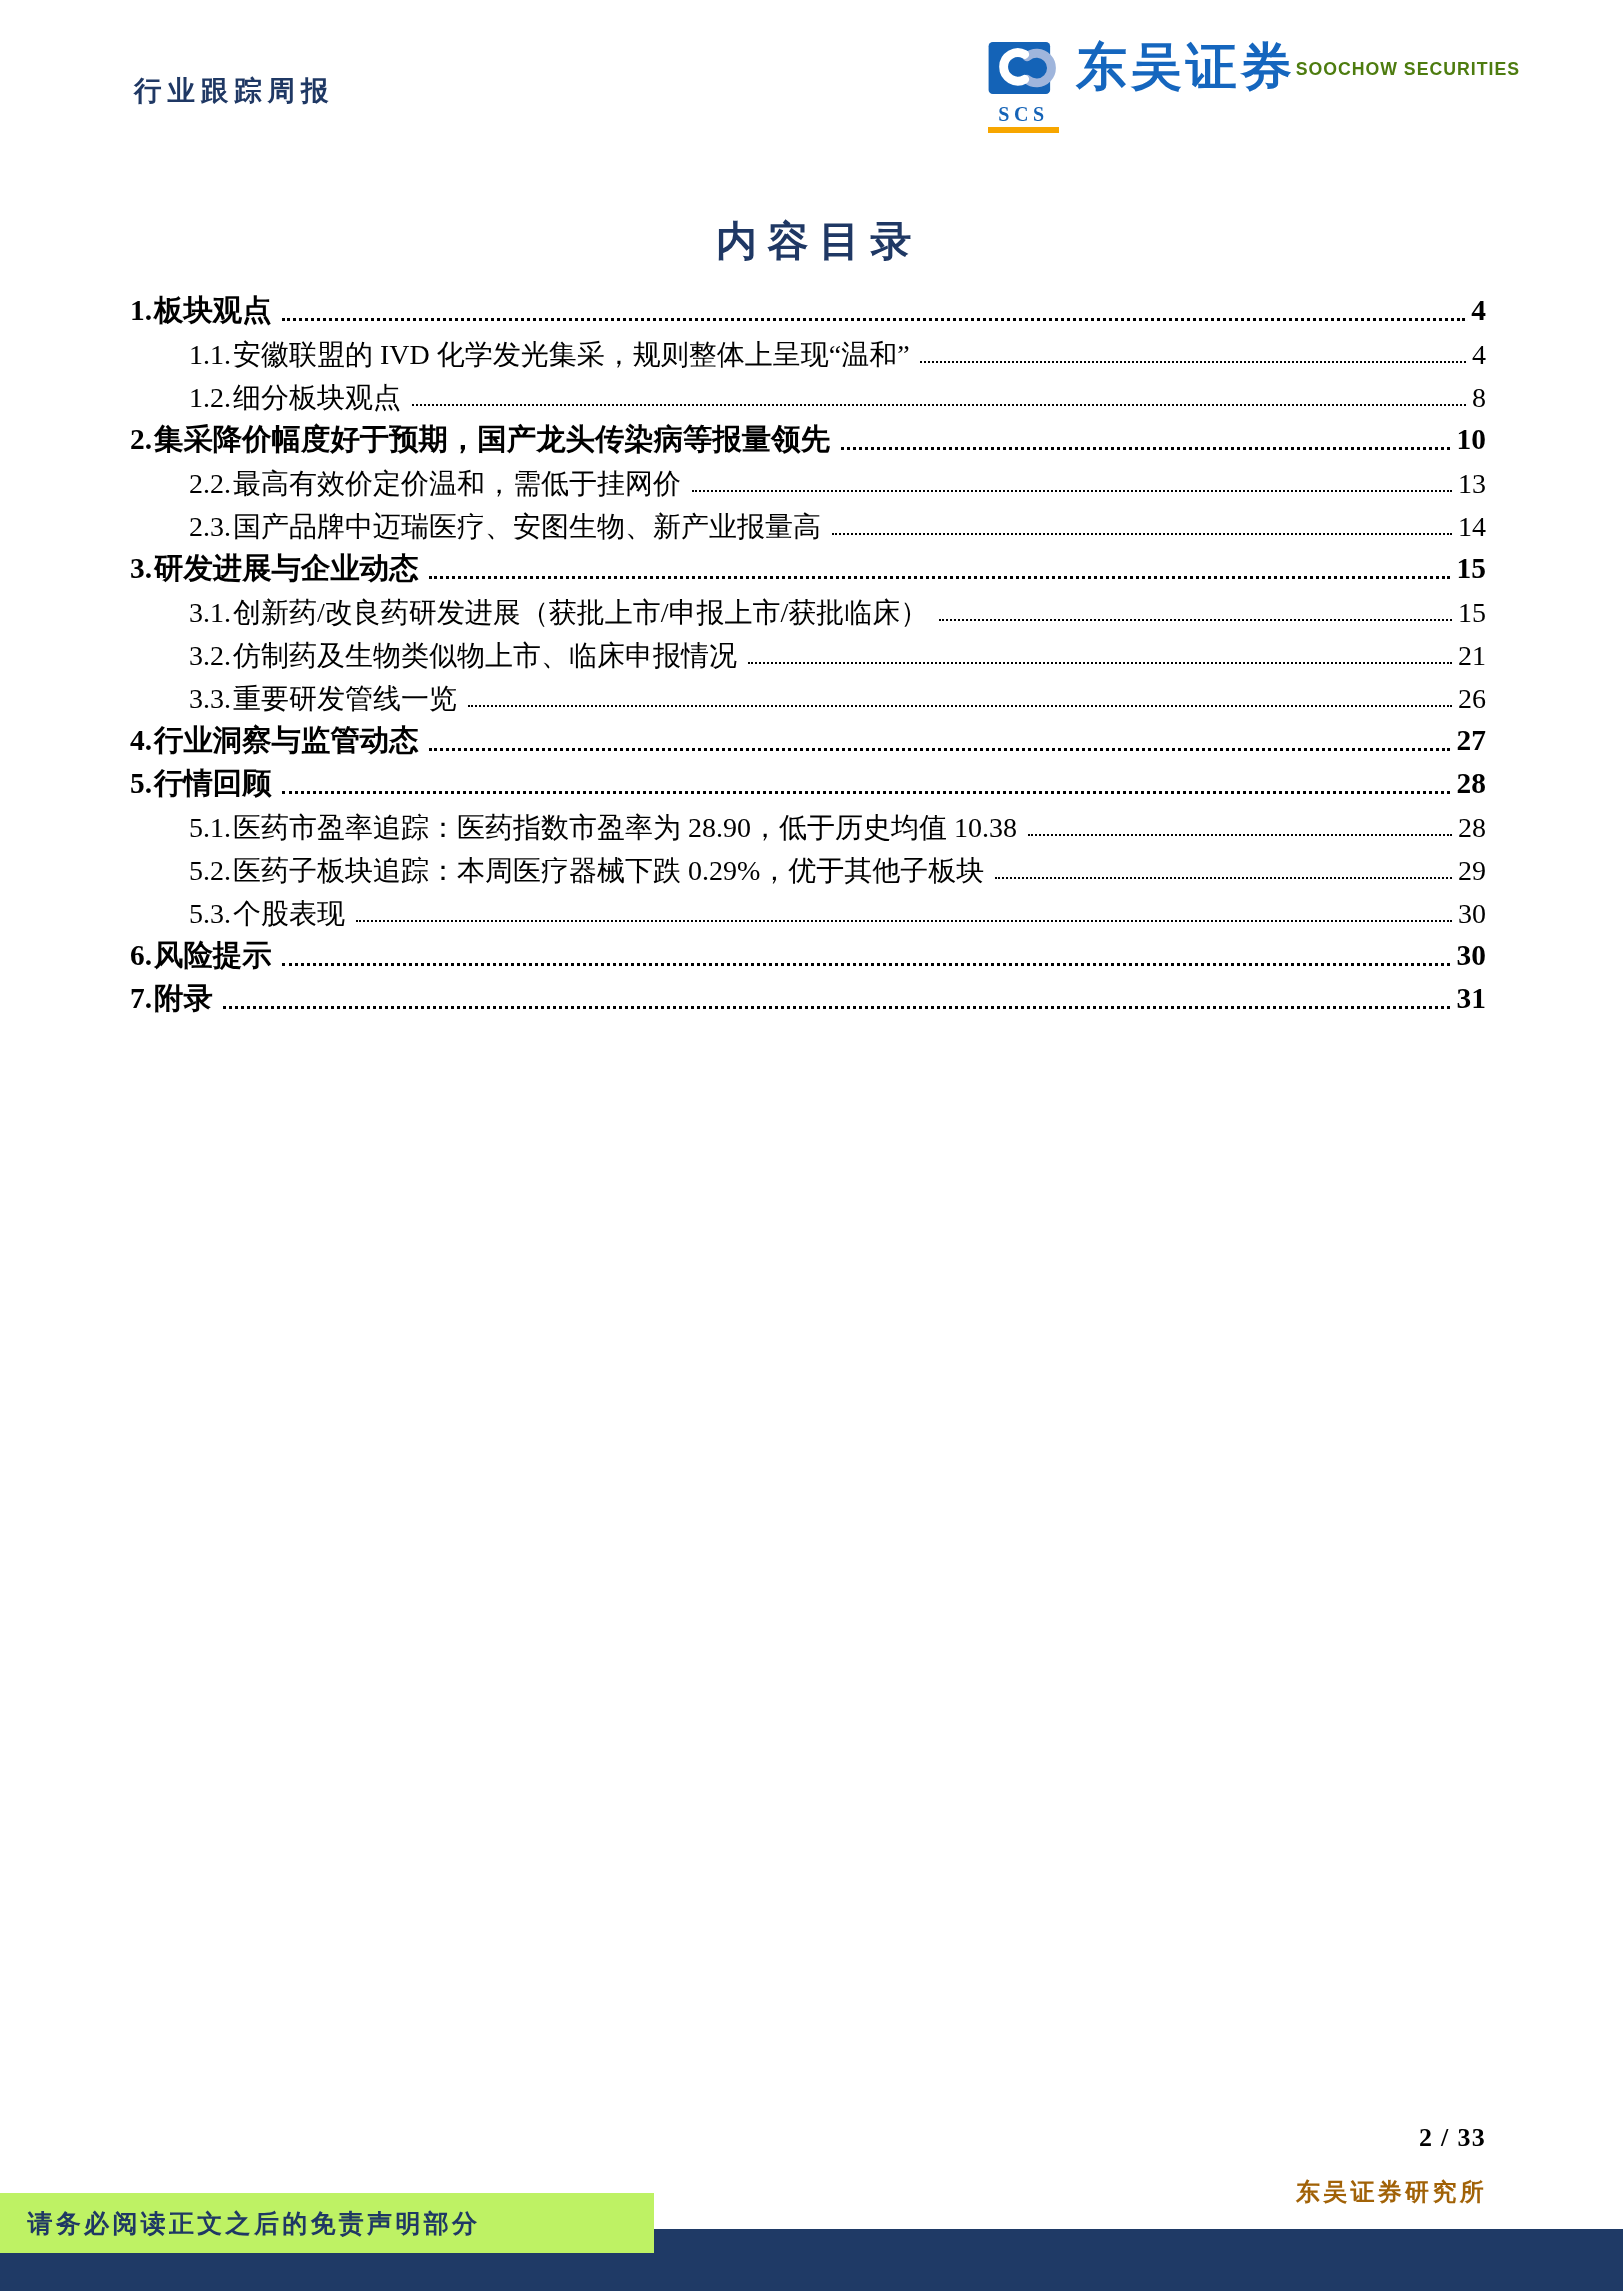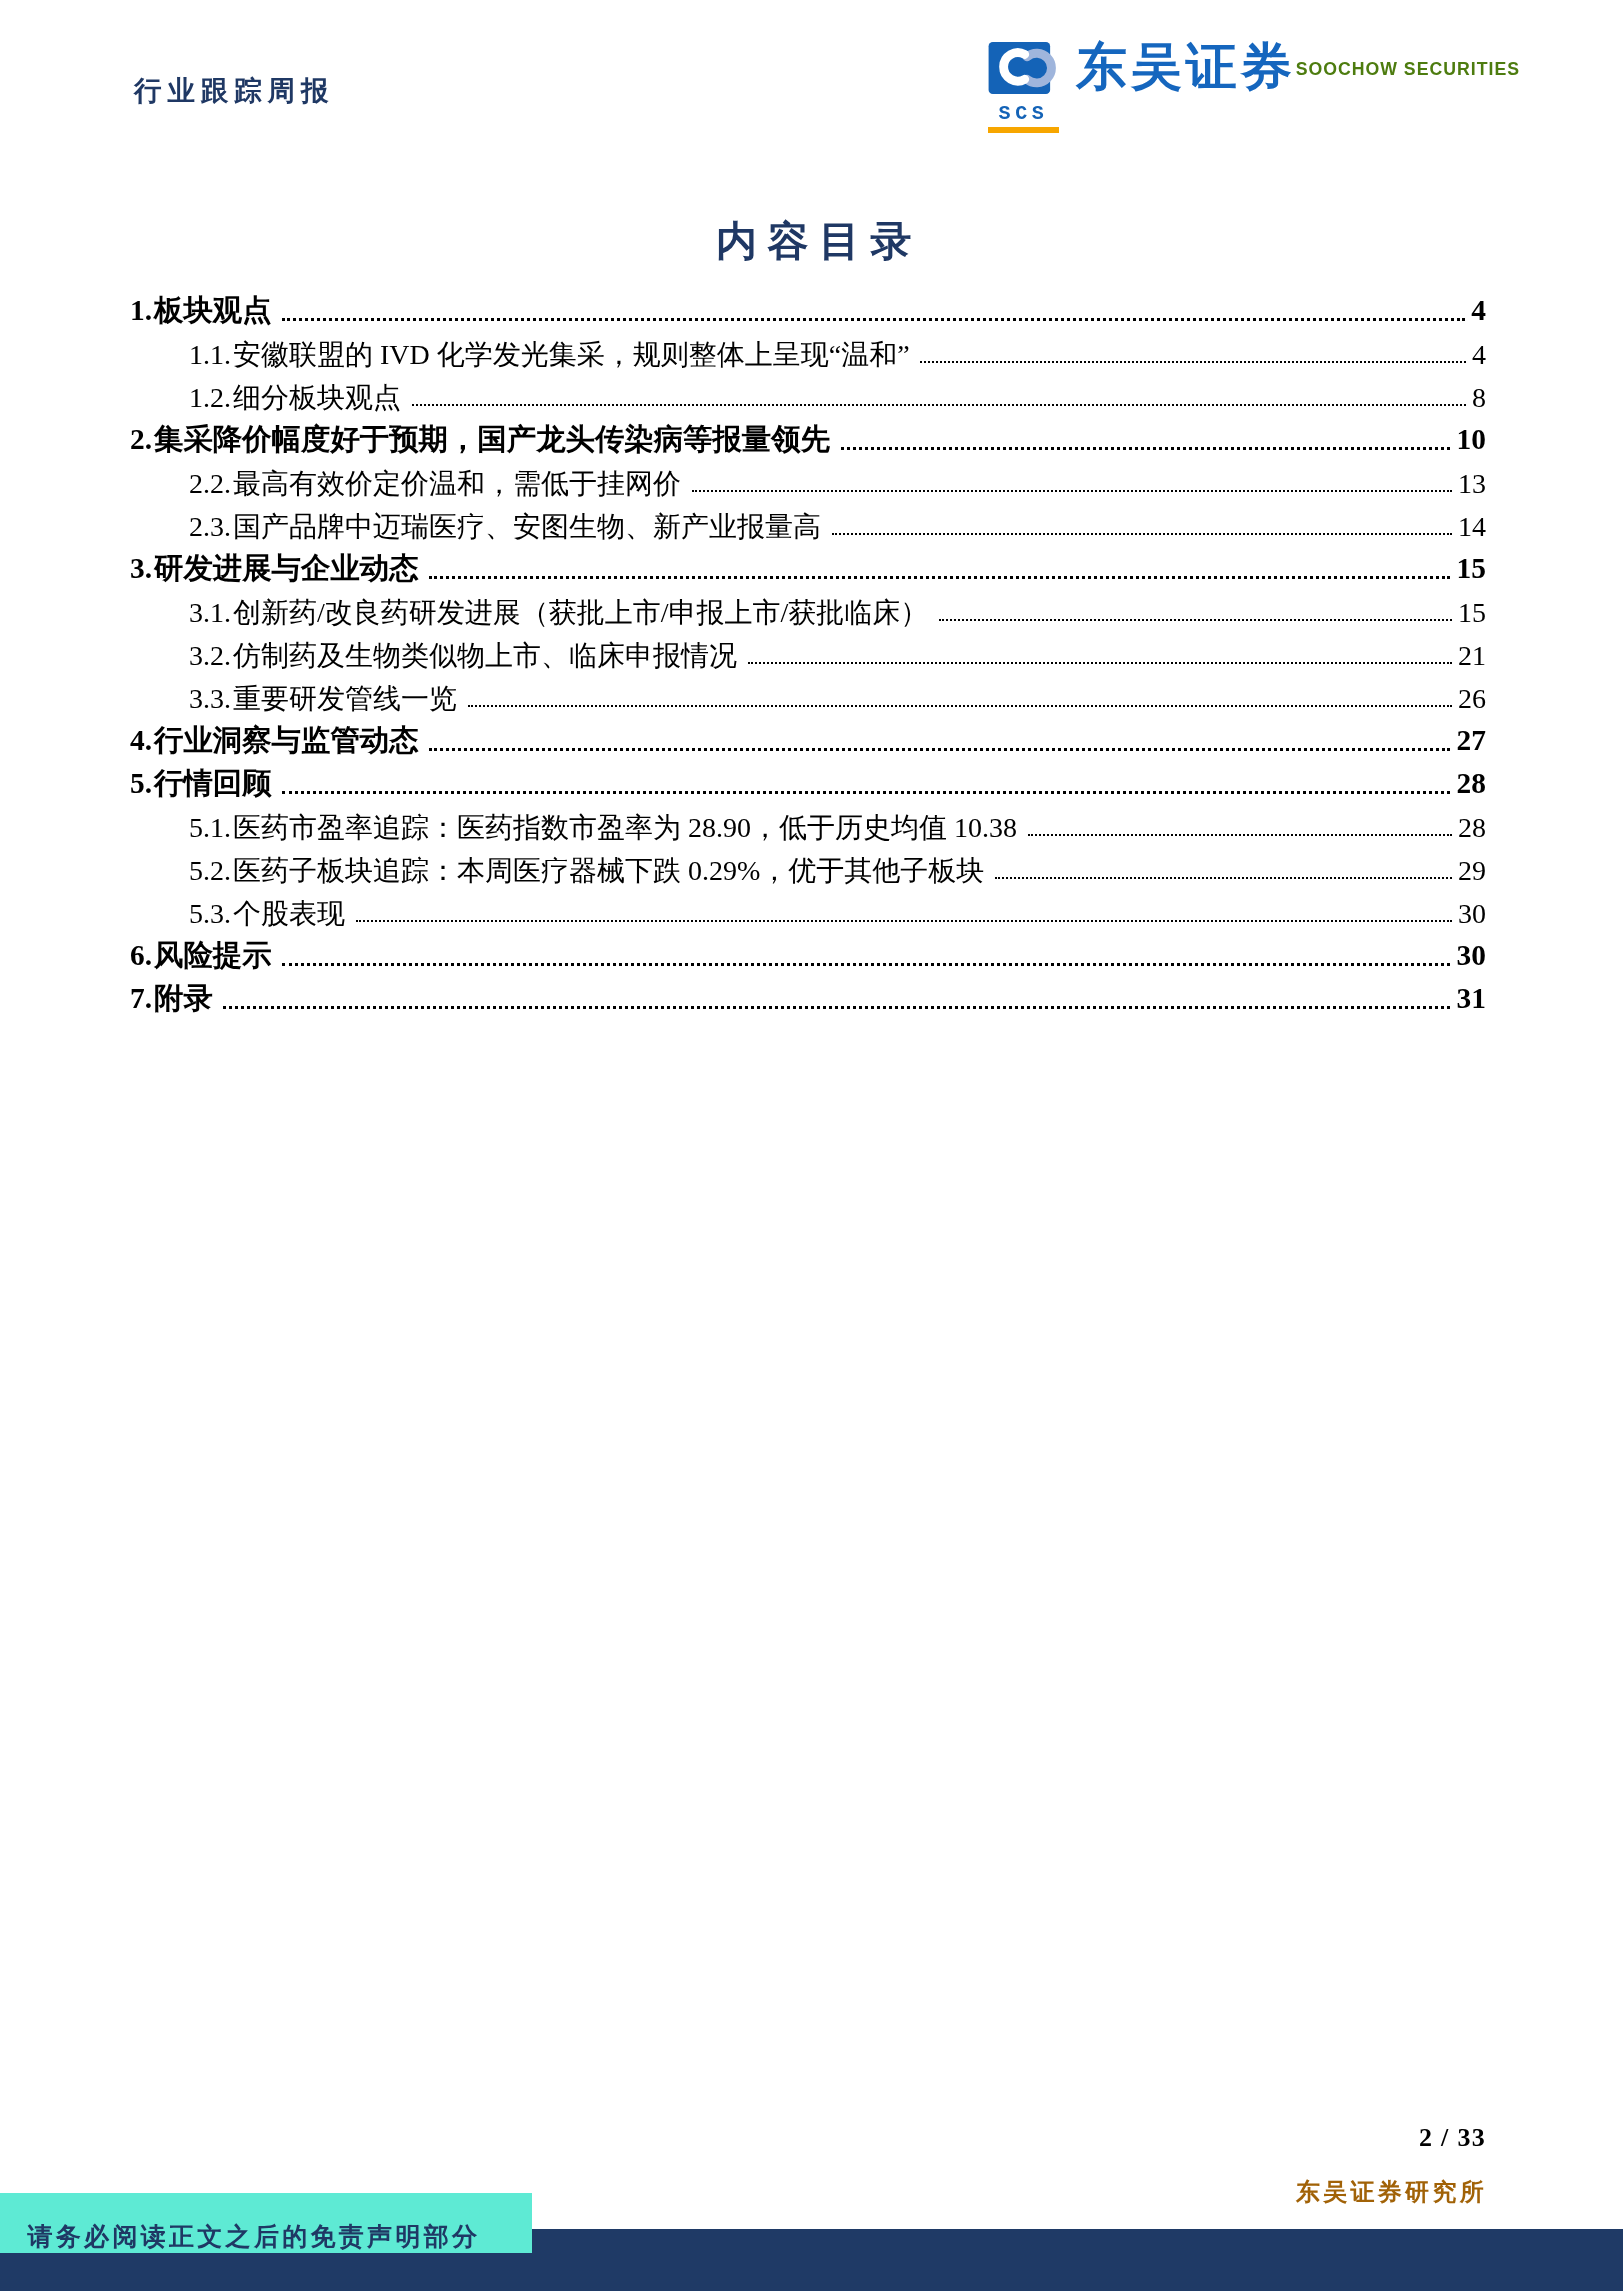--- a/index.html
+++ b/index.html
@@ -27,21 +27,21 @@
     position: absolute;
     top: 41px;
     right: 103px;
     display: flex;
     align-items: flex-start;
     gap: 17px;
   }
   .logo-mark { width: 71px; display: flex; flex-direction: column; align-items: stretch; }
   .logo-mark svg { width: 71px; height: 60px; display: block; }
   .logo-scs {
-    font-family: Liberation Mono, monospace;
+    font-family: Liberation Serif, serif;
     font-weight: 800;
     font-size: 20px;
     letter-spacing: 4.6px;
     color: #1463B7;
     text-align: center;
     line-height: 1;
     margin-top: 2.6px;
   }
   .logo-underline { height: 5.9px; background: #F7A600; margin-top: 3.3px; }
   .logo-text { display: flex; flex-direction: row; }
@@ -126,25 +126,25 @@
     left: 0;
     top: 2229px;
     width: 1623px;
     height: 62px;
     background: #1F3A66;
   }
   .disclaimer-box {
     position: absolute;
     left: 0;
     top: 2193px;
-    width: 532px;
+    width: 654px;
     height: 60px;
-    background: #5eead4;
+    background: #bef264;
     display: flex;
-    align-items: flex-end;
+    align-items: center;
     box-sizing: border-box;
     padding-left: 27.5px;
   }
   .disclaimer-box .disclaimer {
     font-size: 25px;
     font-weight: 700;
     letter-spacing: 3.3px;
     color: #1F3864;
   }
 </style>

